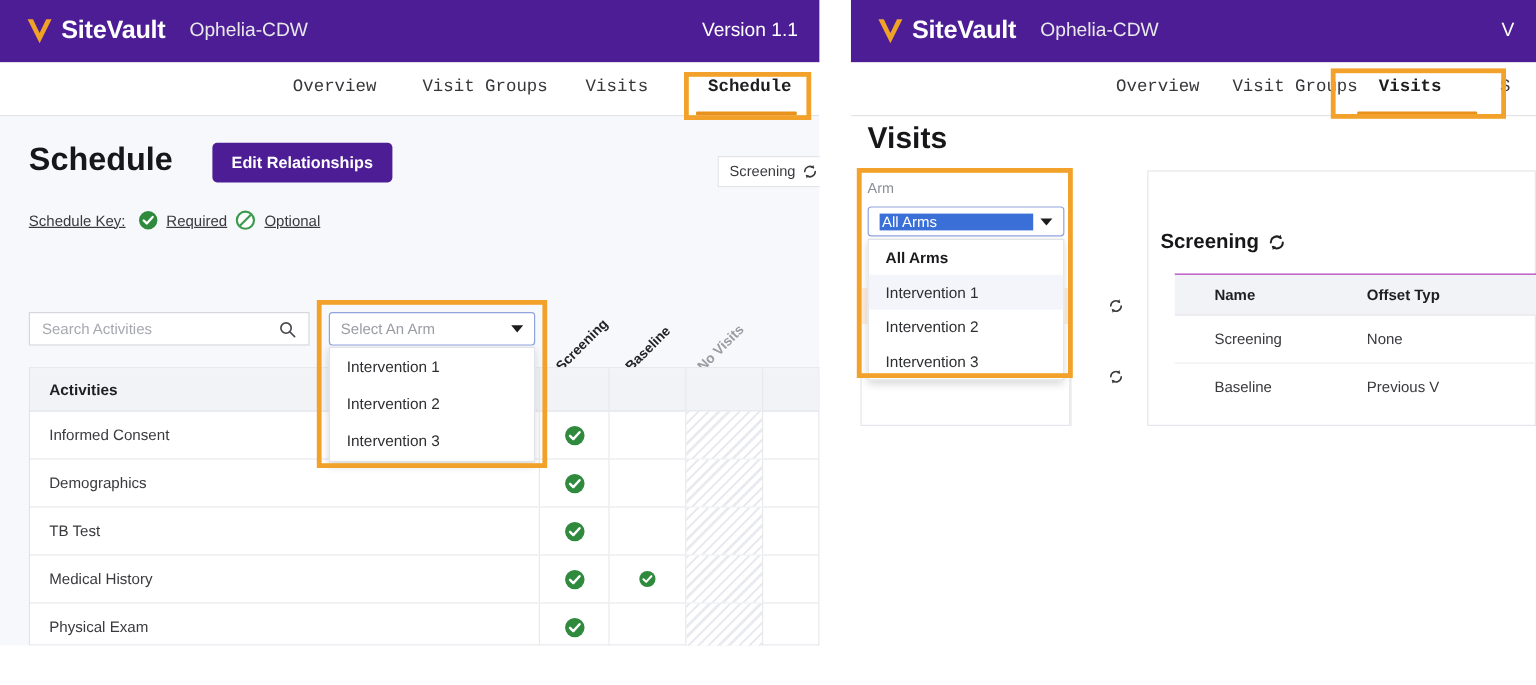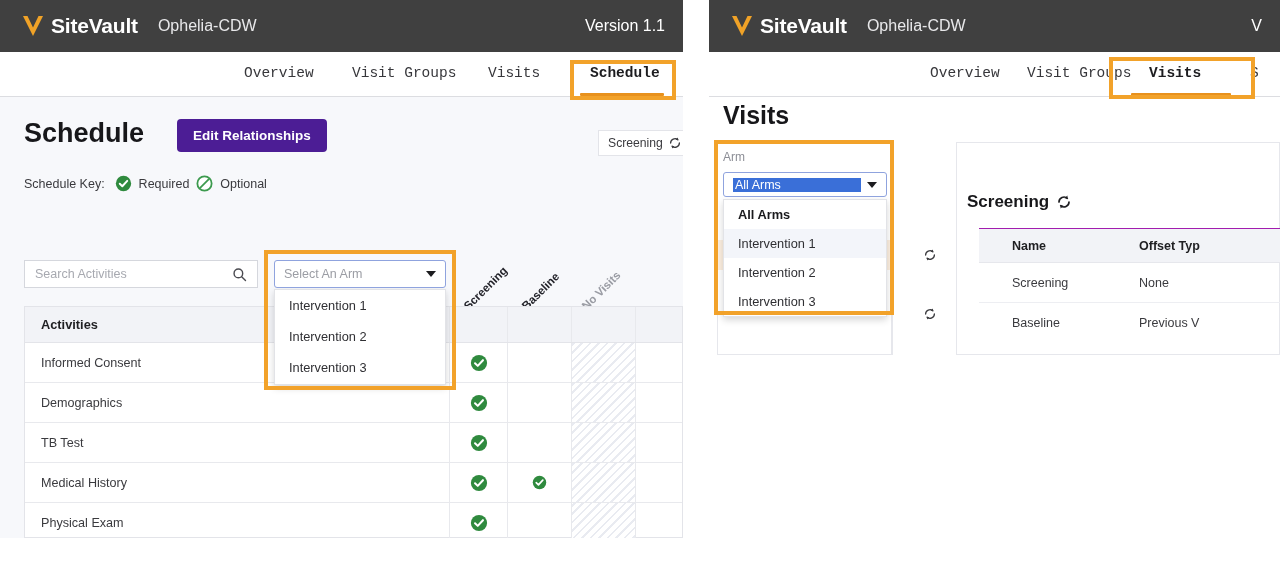--- a/index.html
+++ b/index.html
@@ -10,21 +10,21 @@
     overflow: hidden;
   }
   .stage { position: relative; width: 1280px; height: 571px; background:#fff; }
 
   
   .panel { position: absolute; overflow: hidden; background:#fff; }
 
   
   .appbar {
     position:absolute; left:0; top:0; height:52px; width:100%;
-    background:#404040; display:flex; align-items:center; padding-left:22px;
+    background:#4c1d95; display:flex; align-items:center; padding-left:22px;
   }
   .logo-mark { width:22px; height:24px; flex:0 0 auto; margin-right:7px; }
   .brand {
     color:#ffffff; font-size:21px; font-weight:bold; letter-spacing:-0.2px;
     white-space:nowrap;
   }
   .study-name {
     color:#e8e8ea; font-size:16px; margin-left:20px; white-space:nowrap;
   }
   .version {
@@ -60,21 +60,21 @@
     position:absolute; font-size:27px; font-weight:bold; color:#17171a;
     white-space:nowrap;
   }
   .btn-primary {
     position:absolute; background:#4c1d95; color:#ffffff;
     font-size:13.5px; font-weight:bold; border:none; border-radius:4px;
     padding:9px 16px; white-space:nowrap; cursor:pointer;
   }
   .key-row {
     position:absolute; display:flex; align-items:center; gap:7px;
-    font-size:12.5px; color:#3a3a3e; white-space:nowrap;
+    font-size:12.5px; color:#3a3a3e; white-space:nowrap;text-decoration:underline;
   }
   .key-label { margin-right:3px; }
   .icon-req, .icon-opt { width:17px; height:17px; flex:0 0 auto; display:block; }
 
   
   .search-box {
     position:absolute; background:#ffffff; border:1px solid #d5d7dd;
     border-radius:0; display:flex; align-items:center;
     padding:0 10px; font-size:12.5px;
   }

